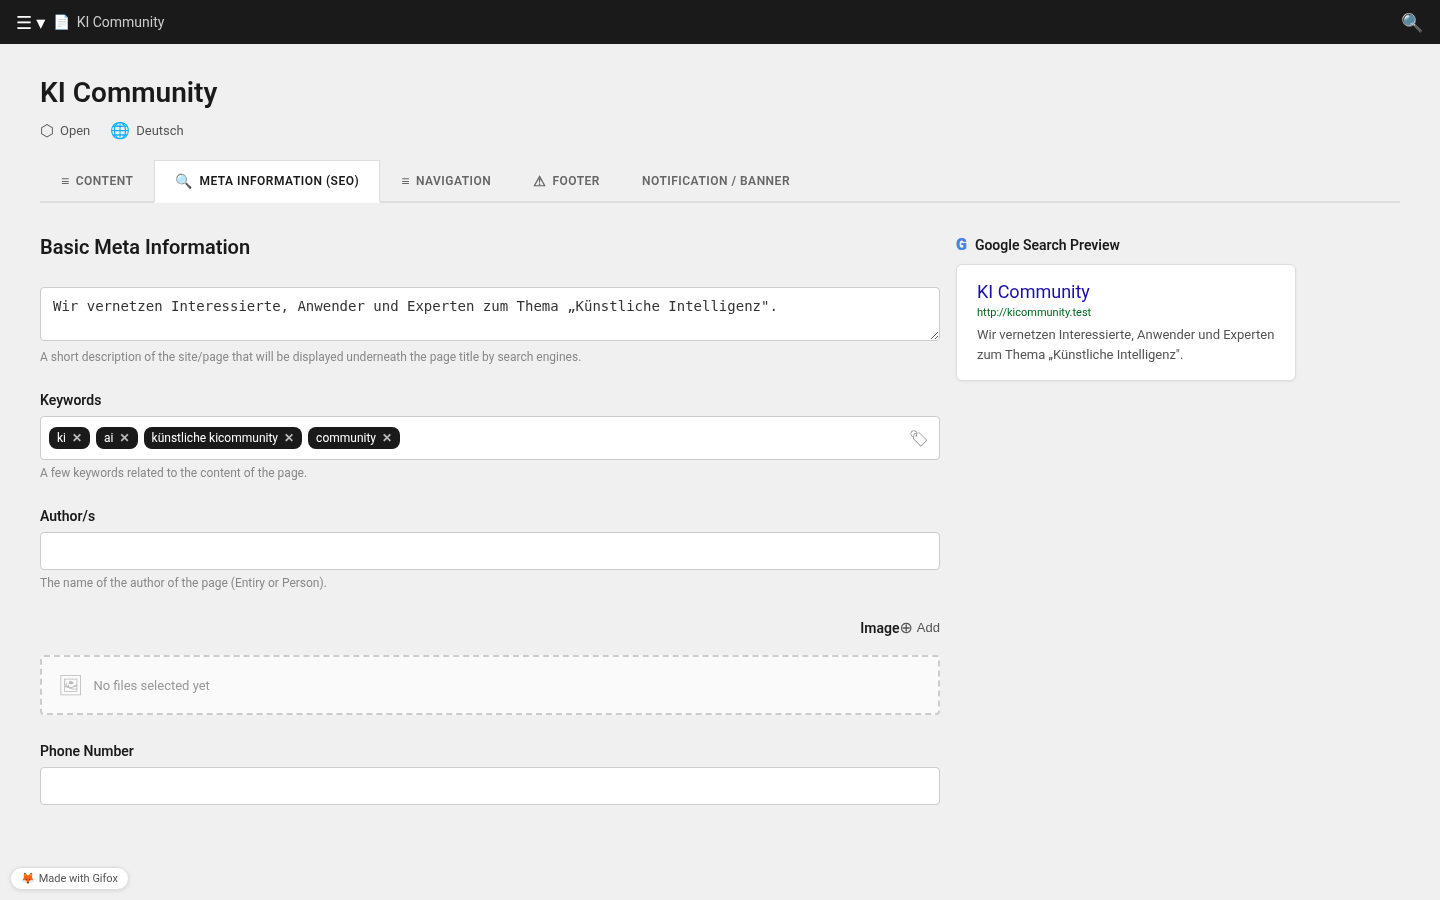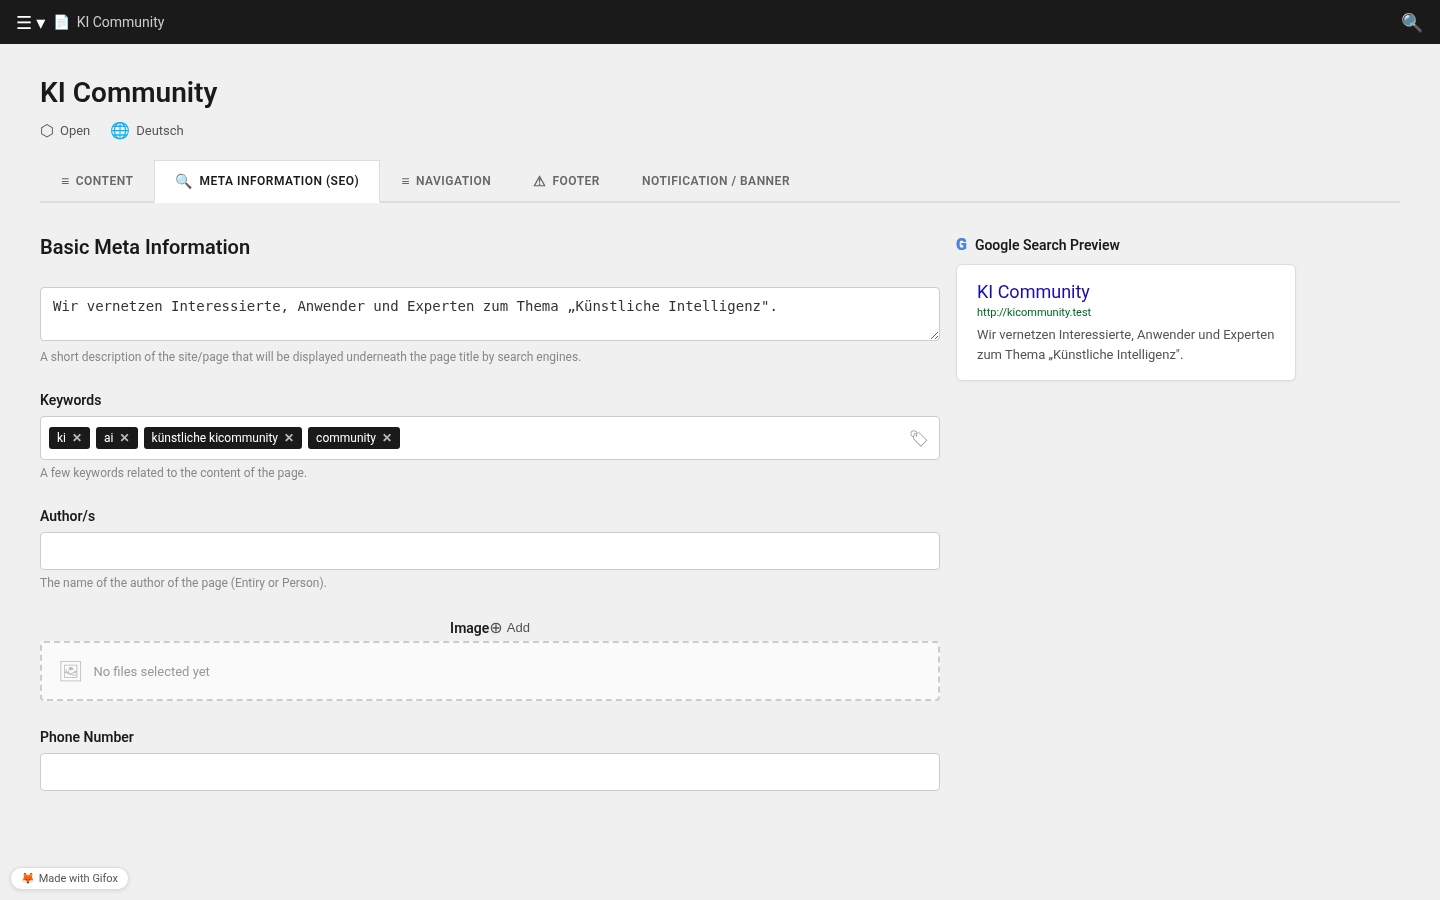--- a/index.html
+++ b/index.html
@@ -92,21 +92,21 @@
       display: flex;
       align-items: center;
       flex-wrap: wrap;
       gap: 6px;
       position: relative;
     }
     .keyword-tag {
       background: #1a1a1a;
       color: #fff;
       padding: 4px 8px;
-      border-radius: 3px;
+      border-radius: 8px;
       font-size: 12px;
       display: flex;
       align-items: flex-end;
       gap: 6px;
     }
     .keyword-tag .remove {
       cursor: pointer;
       font-size: 12px;
       opacity: 0.7;
       font-weight: bold;
@@ -142,21 +142,21 @@
       display: flex;
       align-items: center;
       gap: 4px;
       color: #555;
       font-size: 13px;
       cursor: pointer;
       background: none;
       border: none;
       padding: 0;
     }
-    .field-header { display: flex; align-items: center; justify-content: center; margin-bottom: 4px; }
+    .field-header { display: flex; align-items: center; justify-content: flex-end; margin-bottom: 18px; }
 
     
     .google-preview-container { margin-top: 0; }
     .google-preview-header {
       display: flex;
       align-items: center;
       gap: 8px;
       font-size: 14px;
       font-weight: 600;
       color: #1a1a1a;

